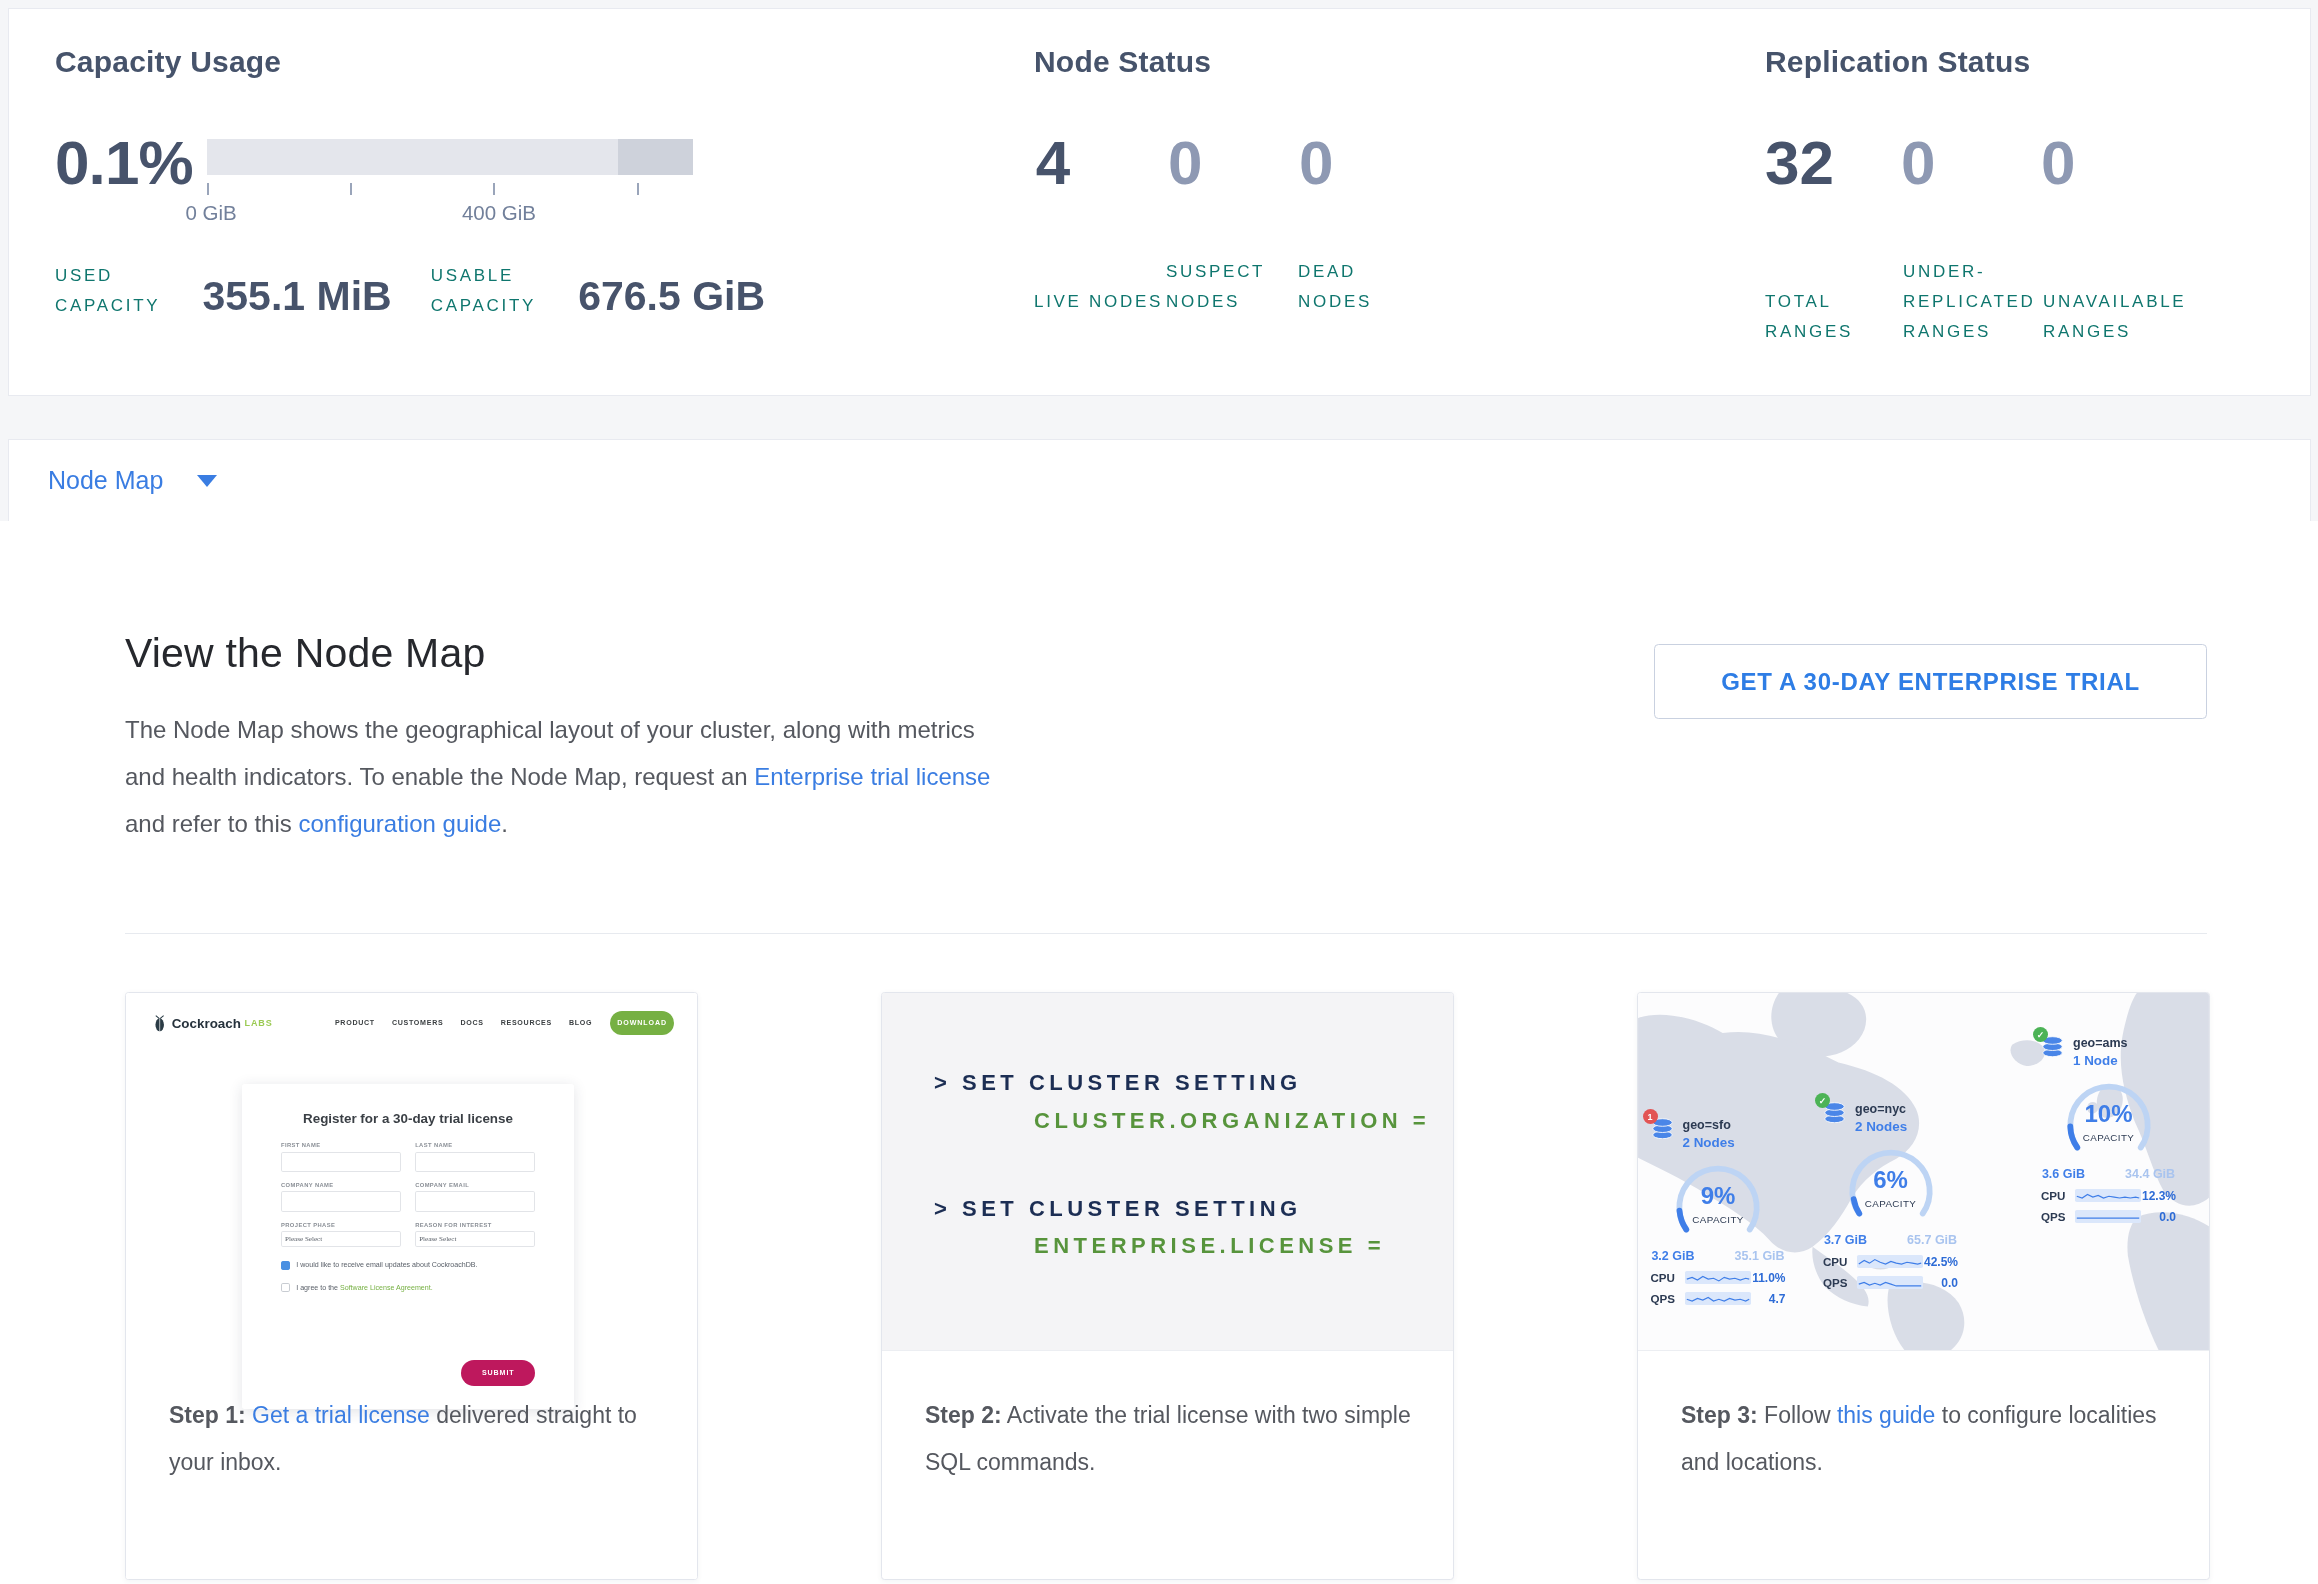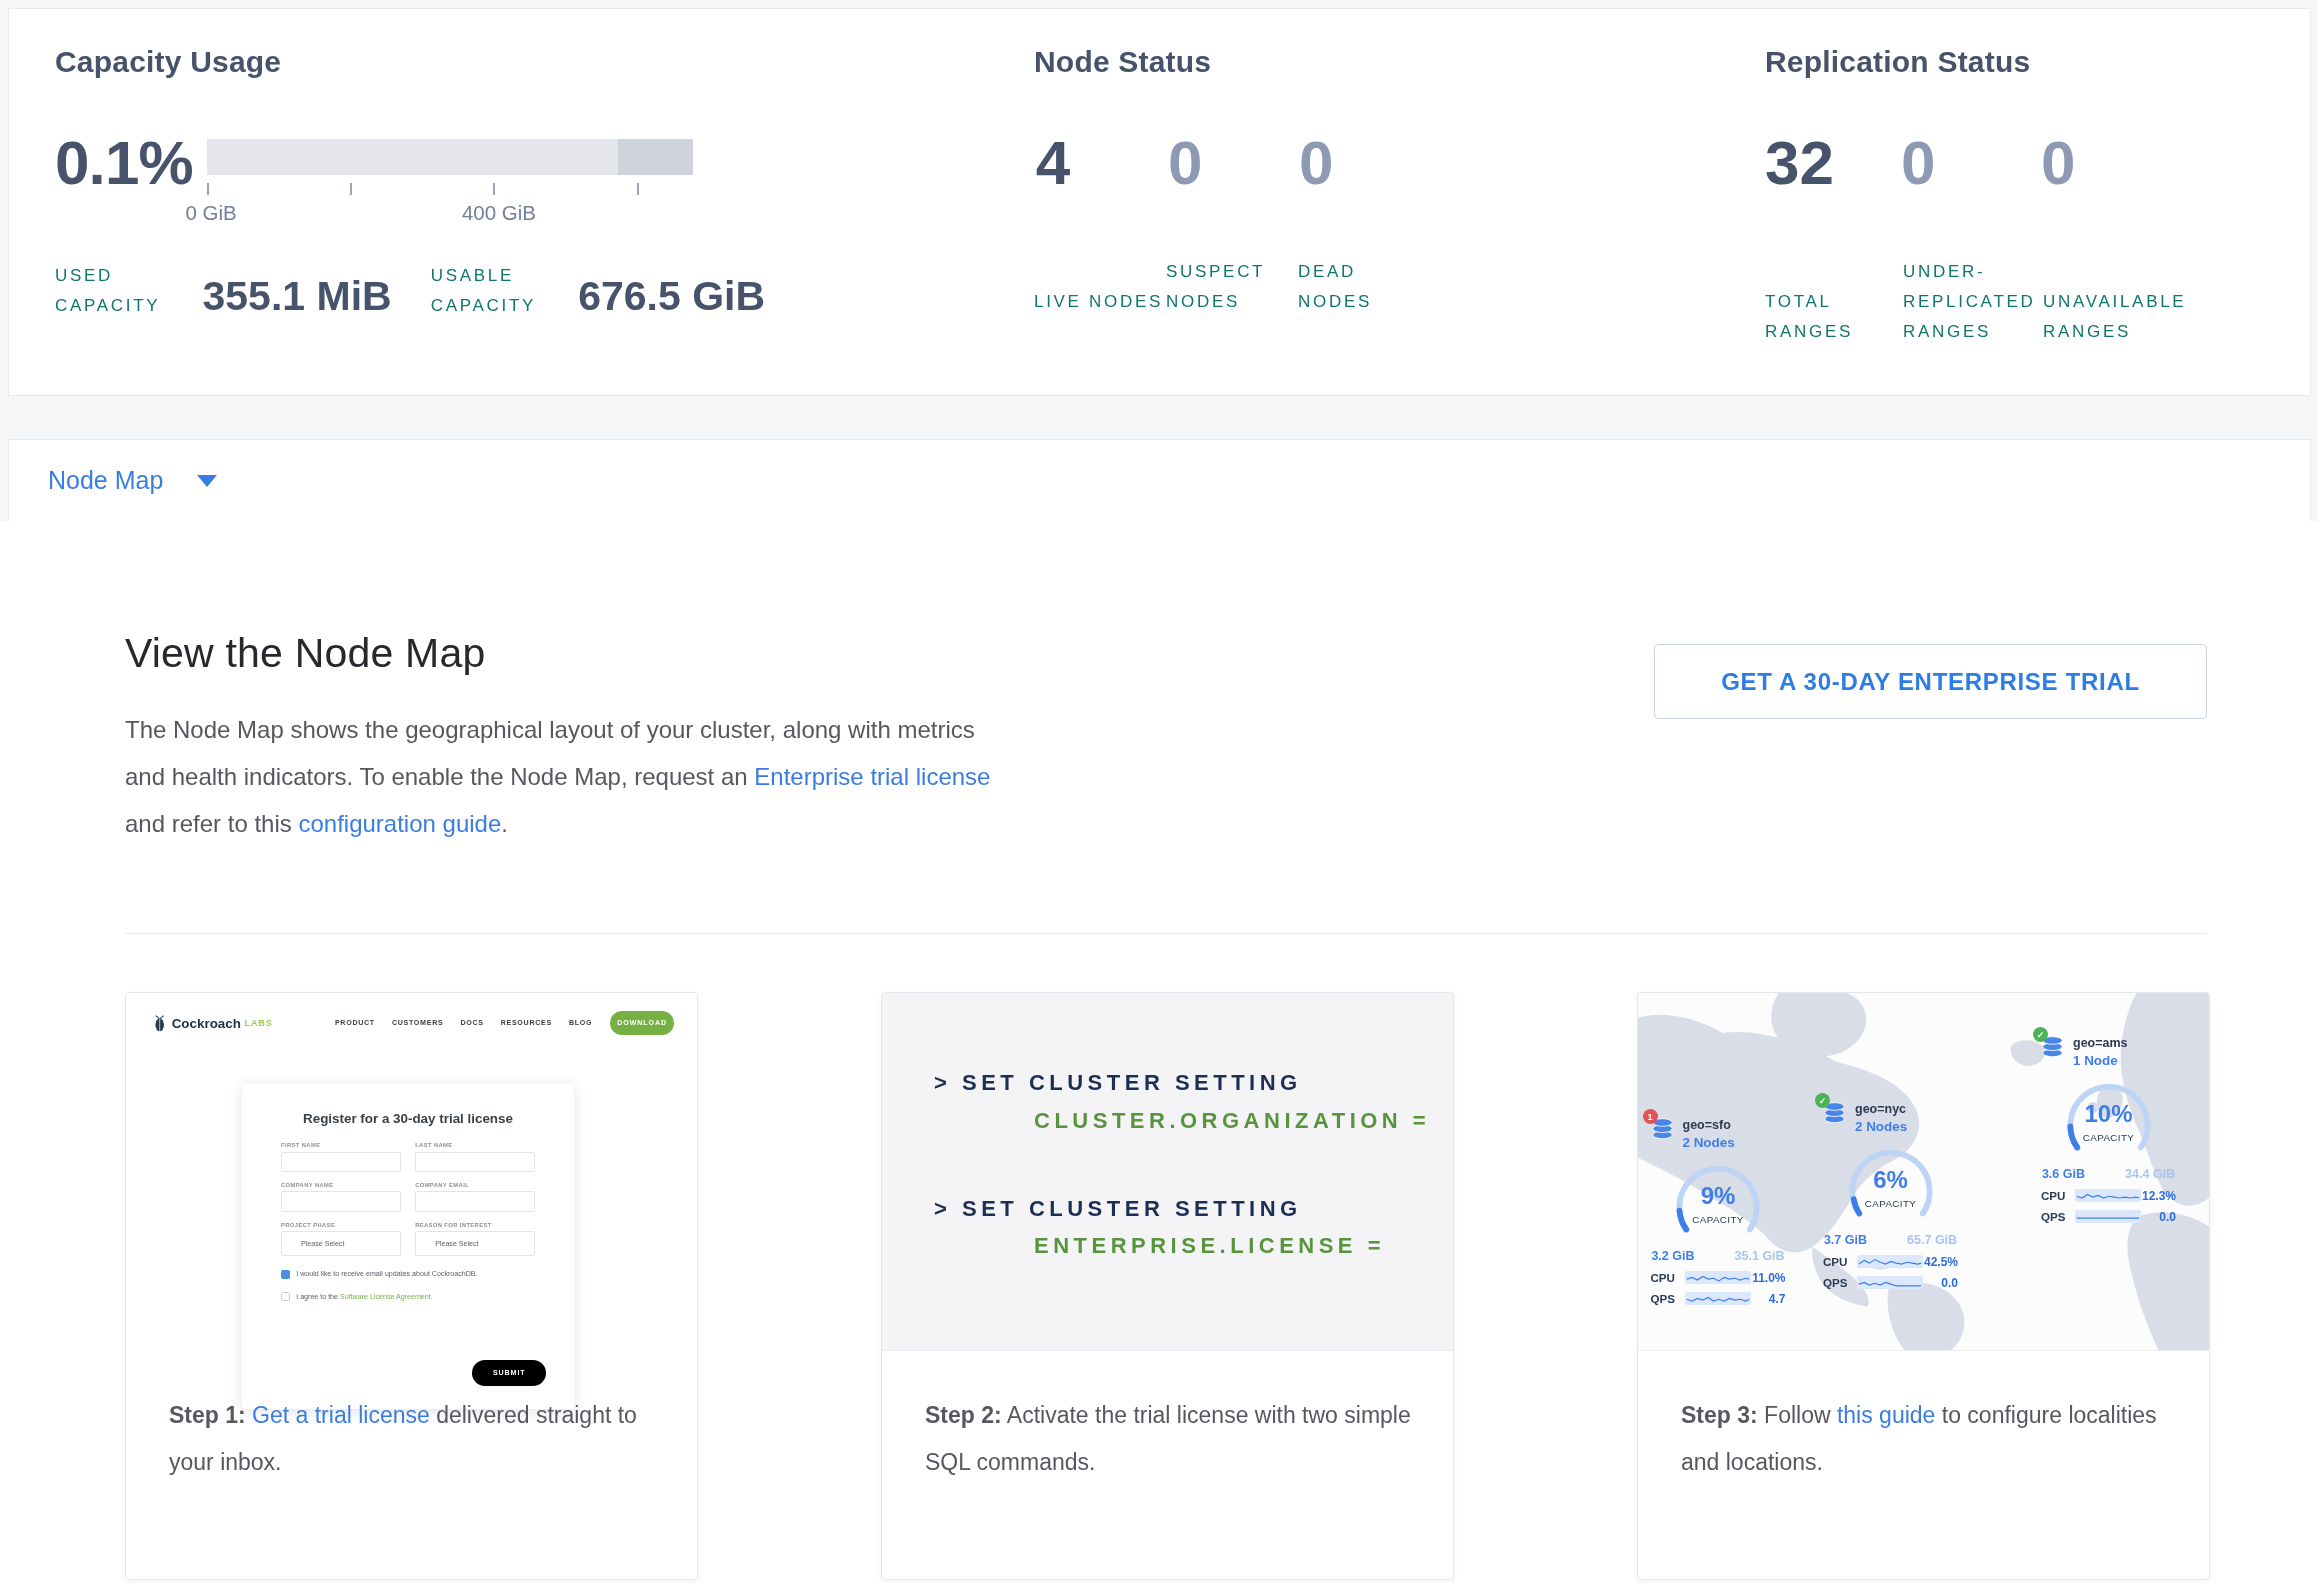--- a/index.html
+++ b/index.html
@@ -81,27 +81,27 @@
   .mini-nav { margin-left:auto; display:flex; gap:17px; font-size:7.1px; font-weight:700;
               letter-spacing:0.7px; color:#3c4043; align-items:center; }
   .dl-btn { background:#76b043; color:#fff; font-size:7.1px; font-weight:700; letter-spacing:0.9px;
             padding:8px 7px; border-radius:13.4px; margin-left:18px; }
   .form-card { position:absolute; left:116px; top:91px; width:332px; height:325px; background:#fff;
                border-radius:2.7px; box-shadow:0 2.7px 14.3px rgba(40,50,70,.13); padding:27px 39px; }
   .form-title { text-align:center; font-size:13.4px; font-weight:700; color:#3a3f45; margin-bottom:16px; }
   .fgrid { display:grid; grid-template-columns:1fr 1fr; column-gap:14.3px; row-gap:9.8px; }
   .flabel { font-size:5.8px; font-weight:700; letter-spacing:0.4px; color:#8a8f96; margin-bottom:3.6px; }
   .finput { height:20.5px; border:0.9px solid #e2e4e8; border-radius:1.8px; background:#fff; }
-  .fselect { height:25px; border:0.9px solid #e2e4e8; border-radius:1.8px; display:flex;
-             align-items:center; padding-left:19px; font-size:7.1px; color:#5a6069; }
+  .fselect { height:16px; border:0.9px solid #e2e4e8; border-radius:1.8px; display:flex;
+             align-items:center; padding-left:3px; font-size:7.1px; color:#5a6069;font-family:Liberation Serif, serif; }
   .check-row { display:flex; align-items:center; gap:6.2px; margin-top:13.4px; font-size:7.1px; color:#5a6069; }
   .cb { width:9px; height:9px; border:0.9px solid #c8ccd2; border-radius:1.8px; flex:none; }
   .cb.checked { background:#4a90e2; border-color:#4a90e2; }
   .g-link { color:#76b043; }
-  .submit-btn { position:absolute; right:28px; bottom:23px; background:#000000; color:#fff;
+  .submit-btn { position:absolute; right:39px; bottom:23px; background:#be185d; color:#fff;
                 font-size:7.1px; font-weight:700; letter-spacing:0.9px; padding:9px 20.5px;
                 border-radius:13.4px; }
 
   
   .code-area { background:#f4f4f6; border-bottom:0.9px solid #eceef2; padding:77px 0 0 52px; height:358px; }
   .code-line { font-size:22px; font-weight:700; letter-spacing:4.5px; color:#1c2e54; white-space:nowrap; }
   .code-green { color:#57943c; margin-left:100px; margin-top:11.6px; }
   .code-gap { margin-top:62px; }
 
   

